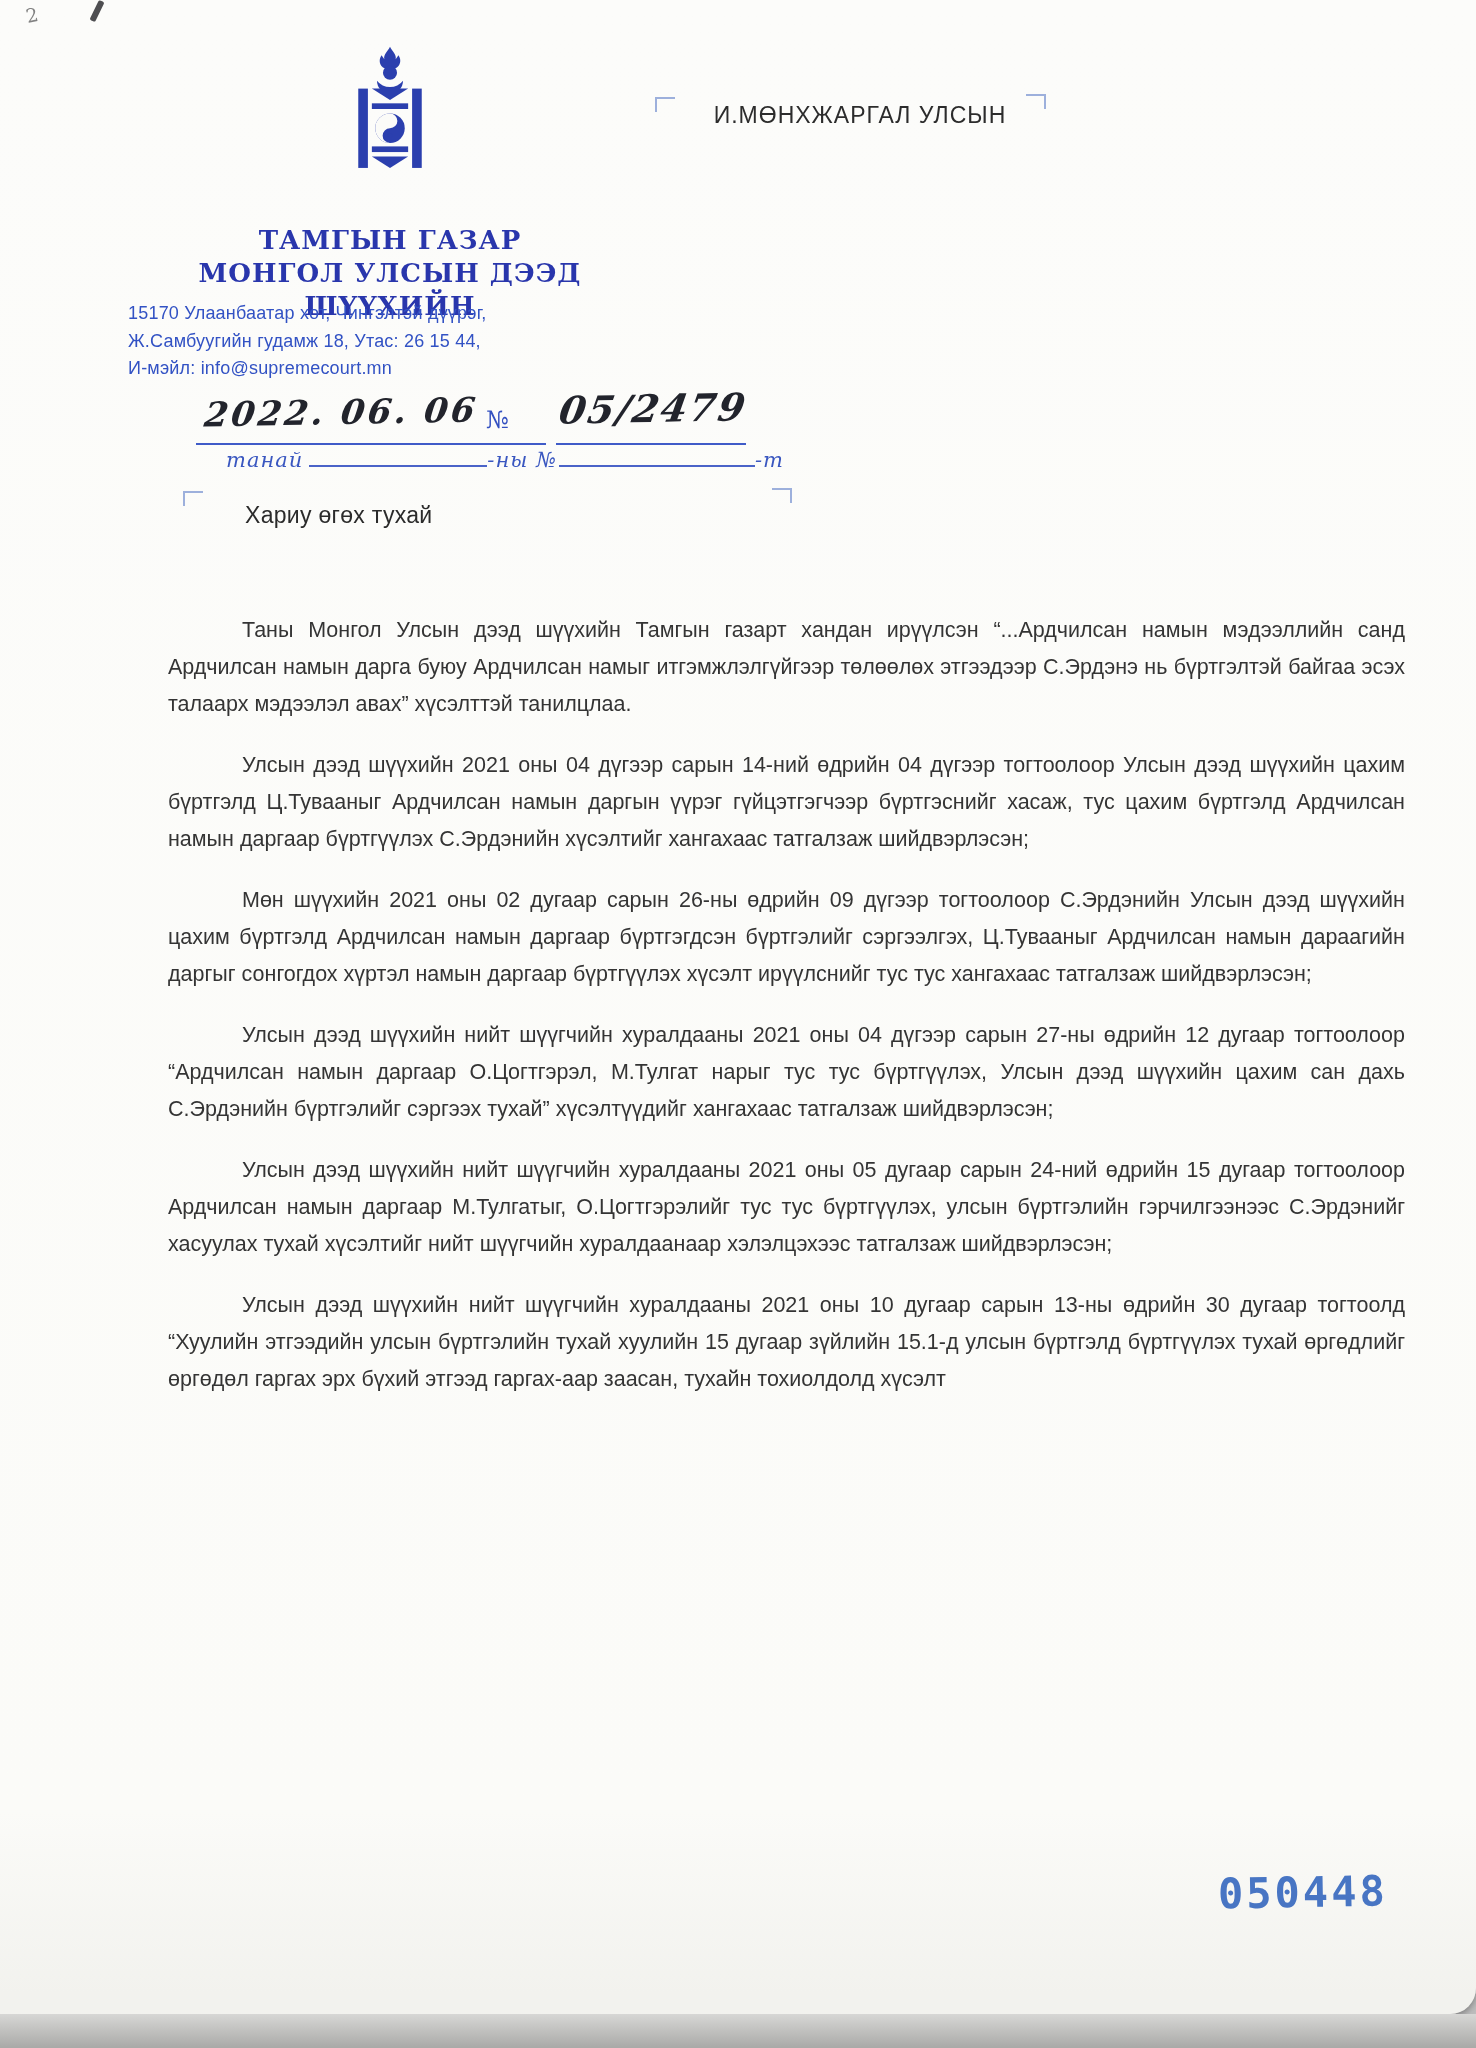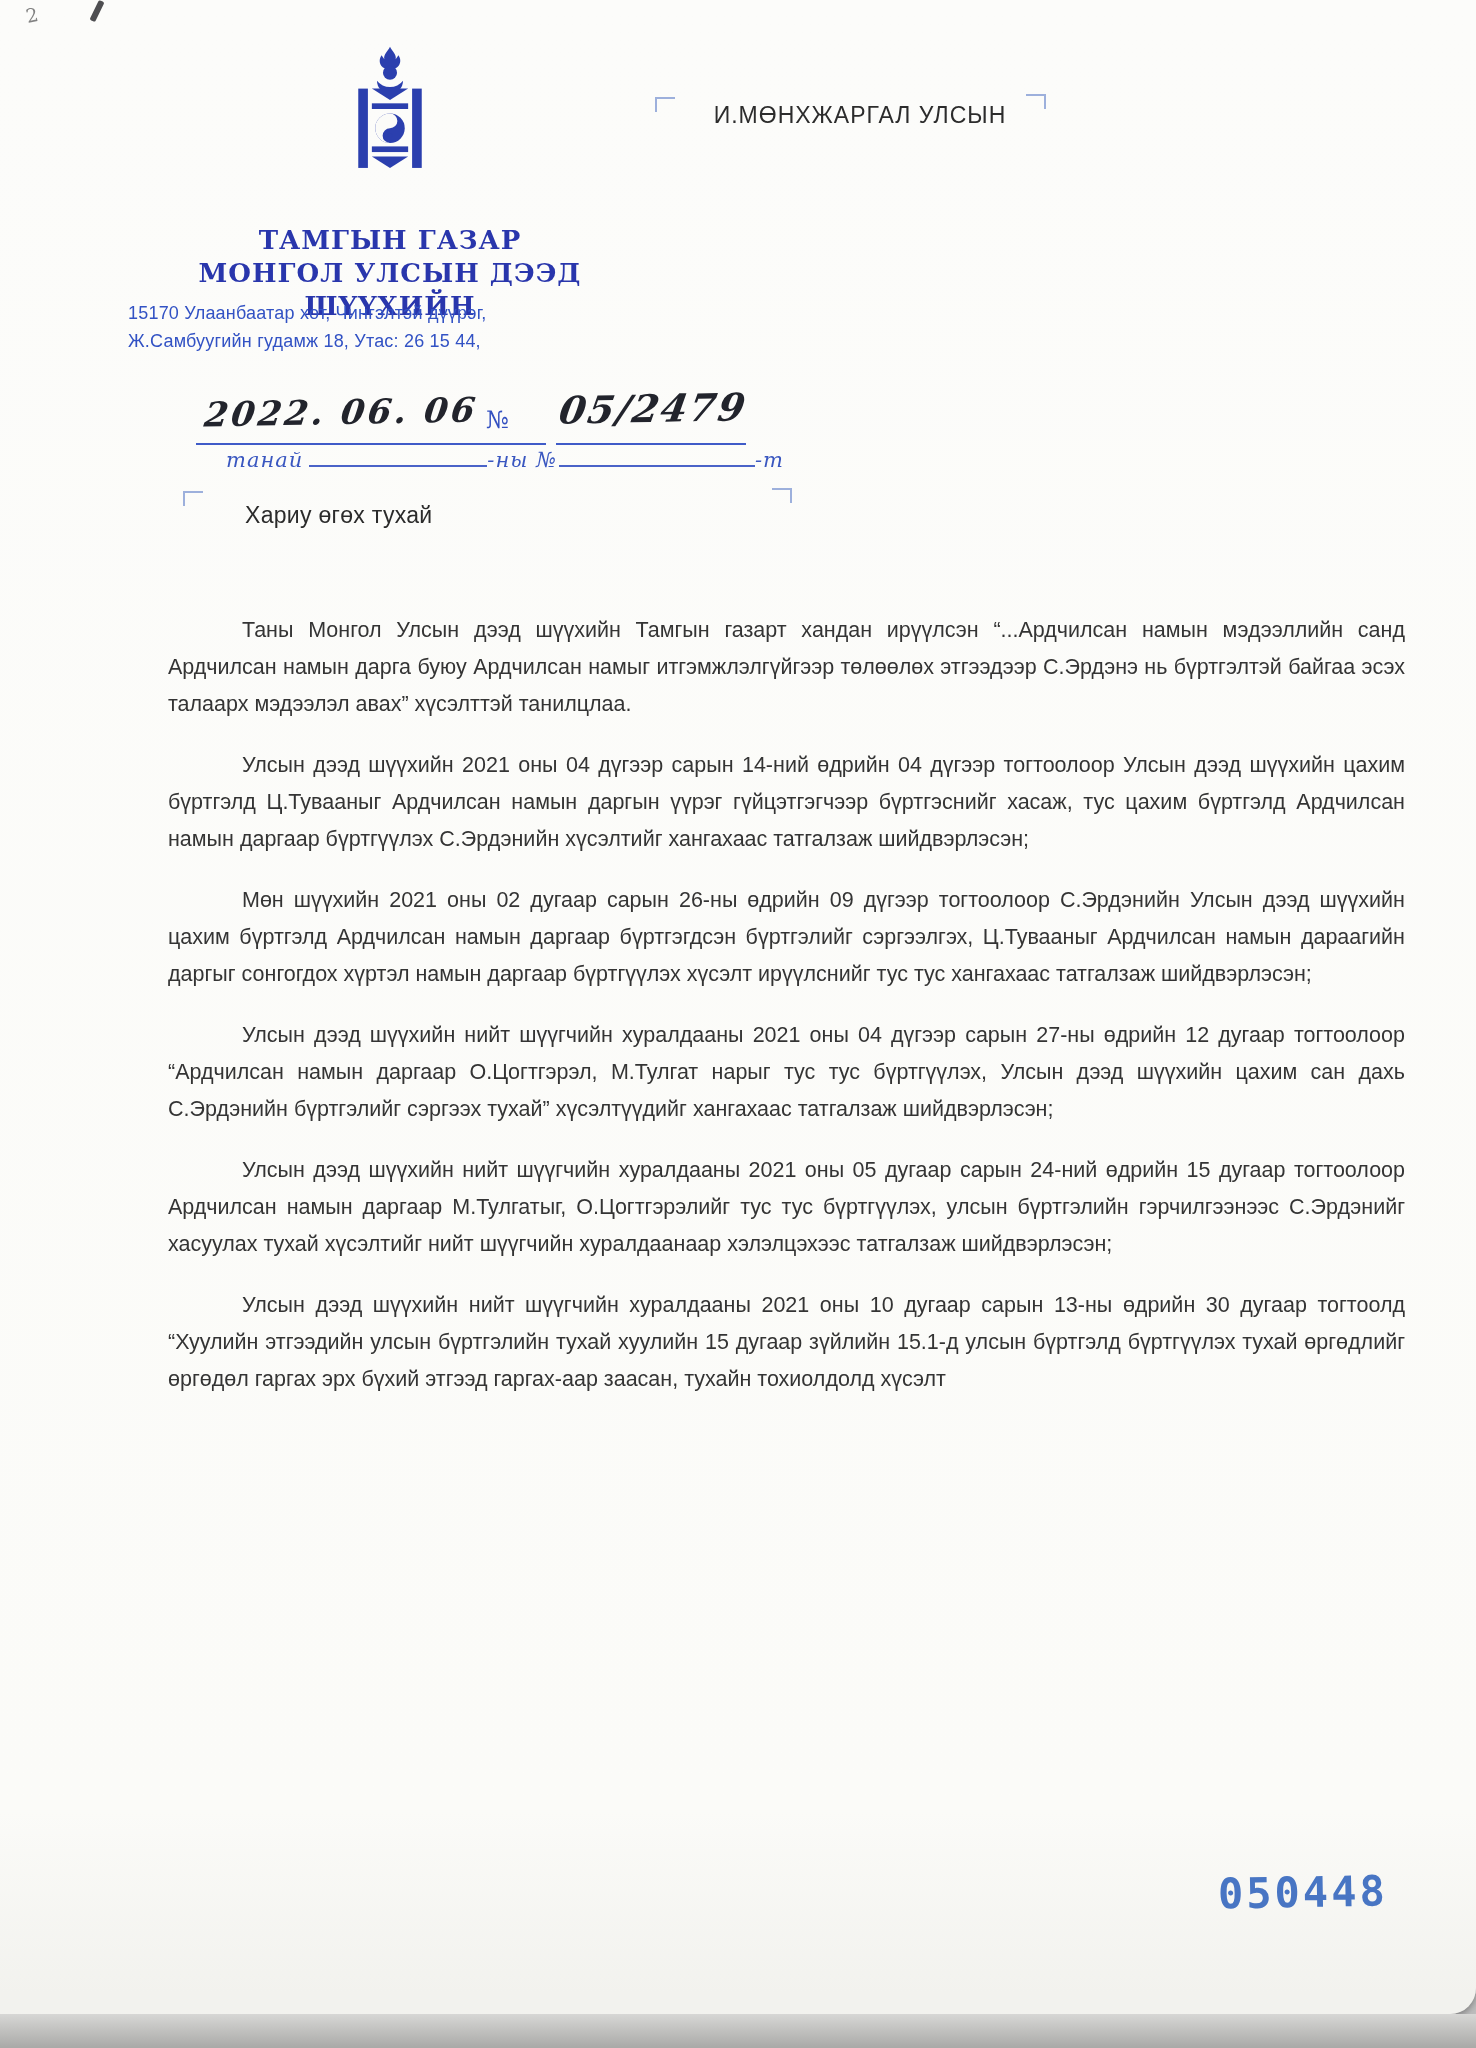--- a/index.html
+++ b/index.html
@@ -118,20 +118,21 @@
   </div>
 
   <div class="org-name">
     <div>ТАМГЫН  ГАЗАР</div>
     <div>МОНГОЛ УЛСЫН ДЭЭД ШҮҮХИЙН</div>
   </div>
 
   <div class="address">
     <div>15170 Улаанбаатар хот, Чингэлтэй дүүрэг,</div>
     <div>Ж.Самбуугийн гудамж 18, Утас: 26 15 44,</div>
+    <div>И-мэйл:  info@supremecourt.mn</div>
   </div>
 
   <div class="uline-a"></div>
   <div class="uline-b"></div>
   <div class="hand hw-date">2022. 06. 06</div>
   <div class="no-sign">№</div>
   <div class="hand hw-number">05/2479</div>
 
   <div class="your-ref">
     <span>танай</span><span class="blank blank-1"></span><span>-ны №</span><span class="blank blank-2"></span><span>-т</span>

